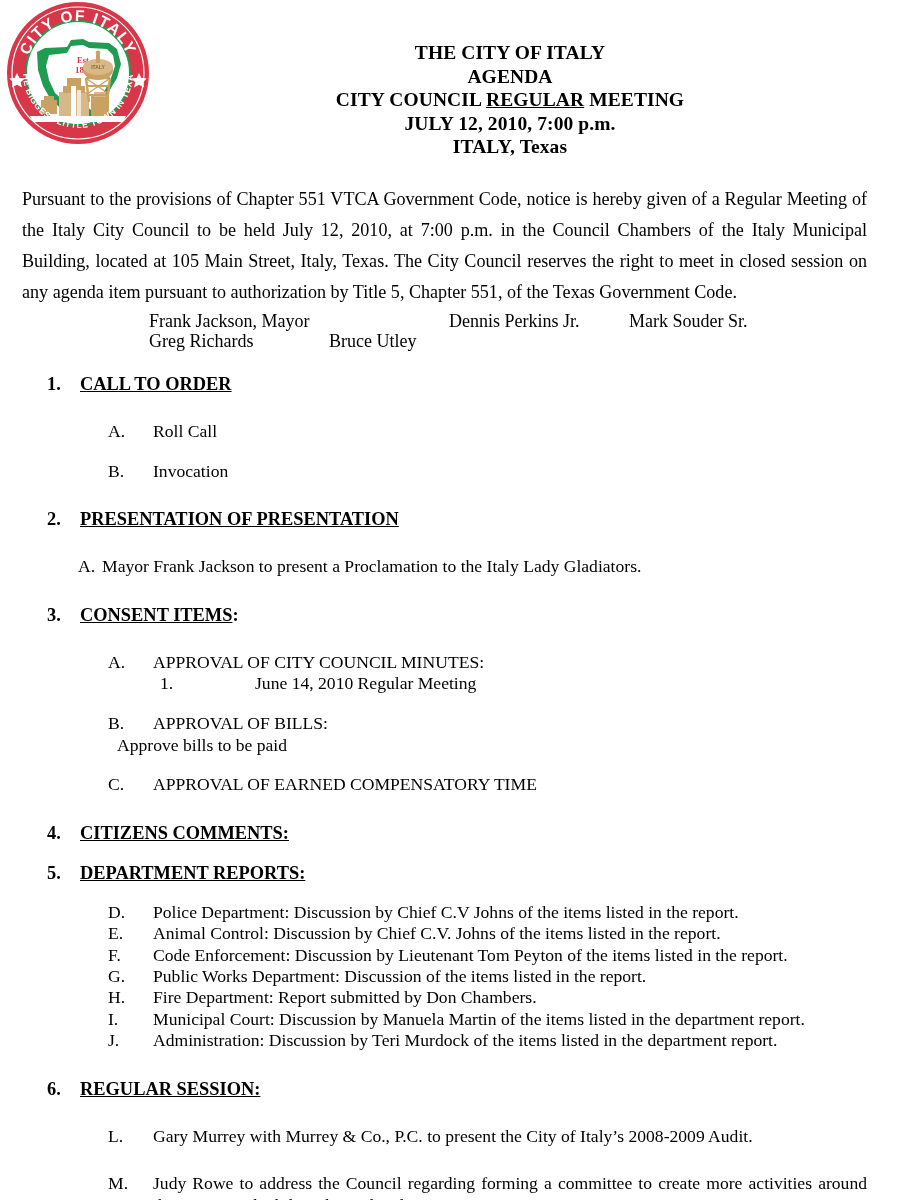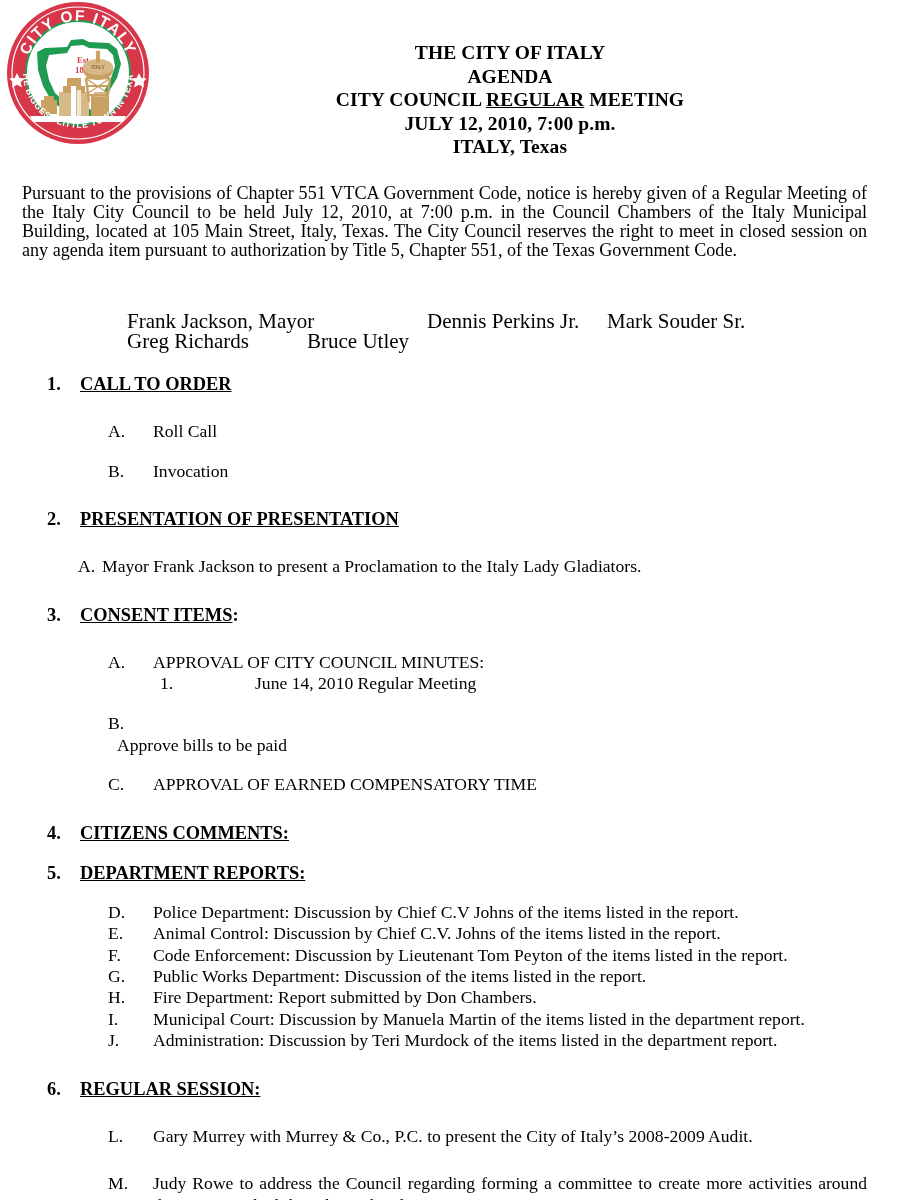--- a/index.html
+++ b/index.html
@@ -51,29 +51,29 @@
   .u { text-decoration: underline; }
 
   
   .intro {
     position: absolute;
     left: 22px;
     top: 184px;
     width: 845px;
     text-align: justify;
     font-size: 18.1px;
-    line-height: 19px;
+    line-height: 31px;
   }
 
   .council {
     position: absolute;
-    left: 127px;
+    left: 149px;
     top: 312px;
     width: 680px;
-    font-size: 21px;
+    font-size: 18px;
     line-height: 19.6px;
     font-family: Liberation Serif, serif;
   }
   .council-row {
     display: flex;
   }
   .council-col-1 { width: 300px; }
   .council-col-2 { width: 180px; }
   .council-col-3 { width: 200px; }
 
@@ -257,20 +257,21 @@
       <div class="item-text">APPROVAL OF CITY COUNCIL MINUTES:</div>
     </div>
     <div class="item ind-160">
       <div class="sub-num">1.</div>
       <div class="item-text">June 14, 2010 Regular Meeting</div>
     </div>
 
     <div class="gap-md"></div>
     <div class="item ind-108">
       <div class="item-letter">B.</div>
+      <div class="item-text">APPROVAL OF BILLS:</div>
     </div>
     <div class="item ind-183">
       <div class="item-text">Approve bills to be paid</div>
     </div>
 
     <div class="gap-md"></div>
     <div class="item ind-108">
       <div class="item-letter">C.</div>
       <div class="item-text">APPROVAL OF EARNED COMPENSATORY TIME</div>
     </div>

